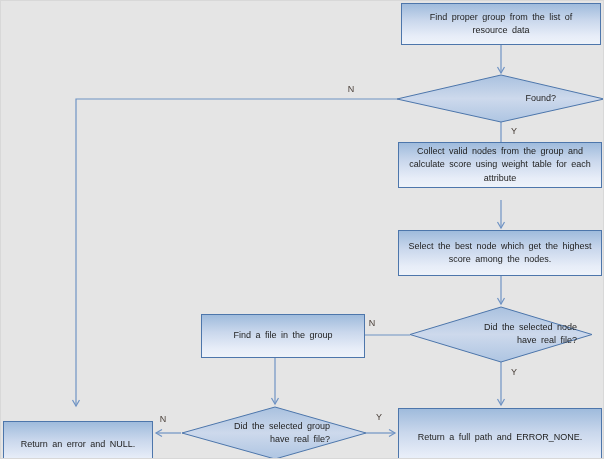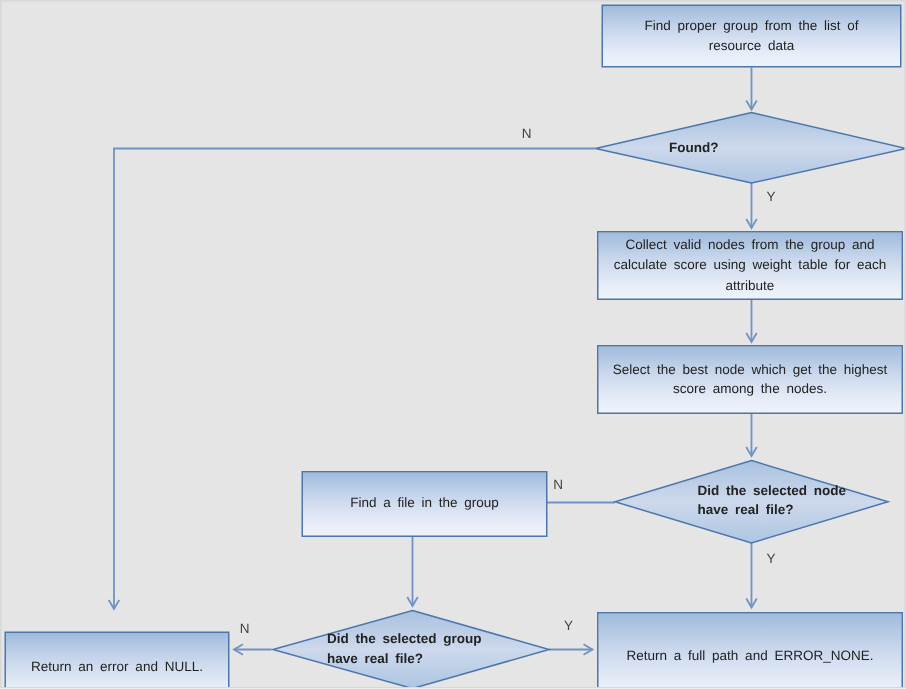--- a/index.html
+++ b/index.html
@@ -19,27 +19,26 @@
     border:1px solid #4d76ab;
     background:linear-gradient(180deg,#9fbbdc 0%,#c9d7ec 40%,#e7edf8 80%,#eef3fa 100%);
     display:flex;align-items:center;justify-content:center;
     text-align:center;
     font-size:9px;line-height:1.5;
     color:#222222;
     word-spacing:2px;
   }
   .dlabel{
     position:absolute;
-    text-align:left;
+    text-align:right;
     font-size:9px;line-height:1.45;
     color:#222222;
     word-spacing:2px;
     transform:translate(-50%,-50%);
     pointer-events:none;
-    font-weight:bold;
   }
   .elabel{
     position:absolute;
     font-size:9px;
     color:#4a403a;
     transform:translate(-50%,-50%);
   }
 </style>
 </head>
 <body>
@@ -71,21 +70,21 @@
 
     <polygon points="500,74 603,98 500,121 396,98" fill="url(#diamondGrad)" stroke="#4d76ab" stroke-width="1"></polygon>
     <polygon points="500,306 591,333.5 500,361 409,333.5" fill="url(#diamondGrad)" stroke="#4d76ab" stroke-width="1"></polygon>
     <polygon points="274,406 365,432 274,458 181,432" fill="url(#diamondGrad)" stroke="#4d76ab" stroke-width="1"></polygon>
   </svg>
 
   <div class="node" style="left:400px;top:2px;width:200px;height:42px;padding:0 14px;">
     <span>Find proper group from the list of resource data</span>
   </div>
 
-  <div class="node" style="left:397px;top:153px;width:204px;height:46px;padding:0 2px;">
+  <div class="node" style="left:397px;top:141px;width:204px;height:46px;padding:0 2px;">
     <span>Collect valid nodes from the group and calculate score using weight table for each attribute</span>
   </div>
 
   <div class="node" style="left:397px;top:229px;width:204px;height:46px;padding:0 8px;">
     <span>Select the best node which get the highest score among the nodes.</span>
   </div>
 
   <div class="node" style="left:200px;top:313px;width:164px;height:44px;padding:0 8px;">
     <span>Find a file in the group</span>
   </div>

